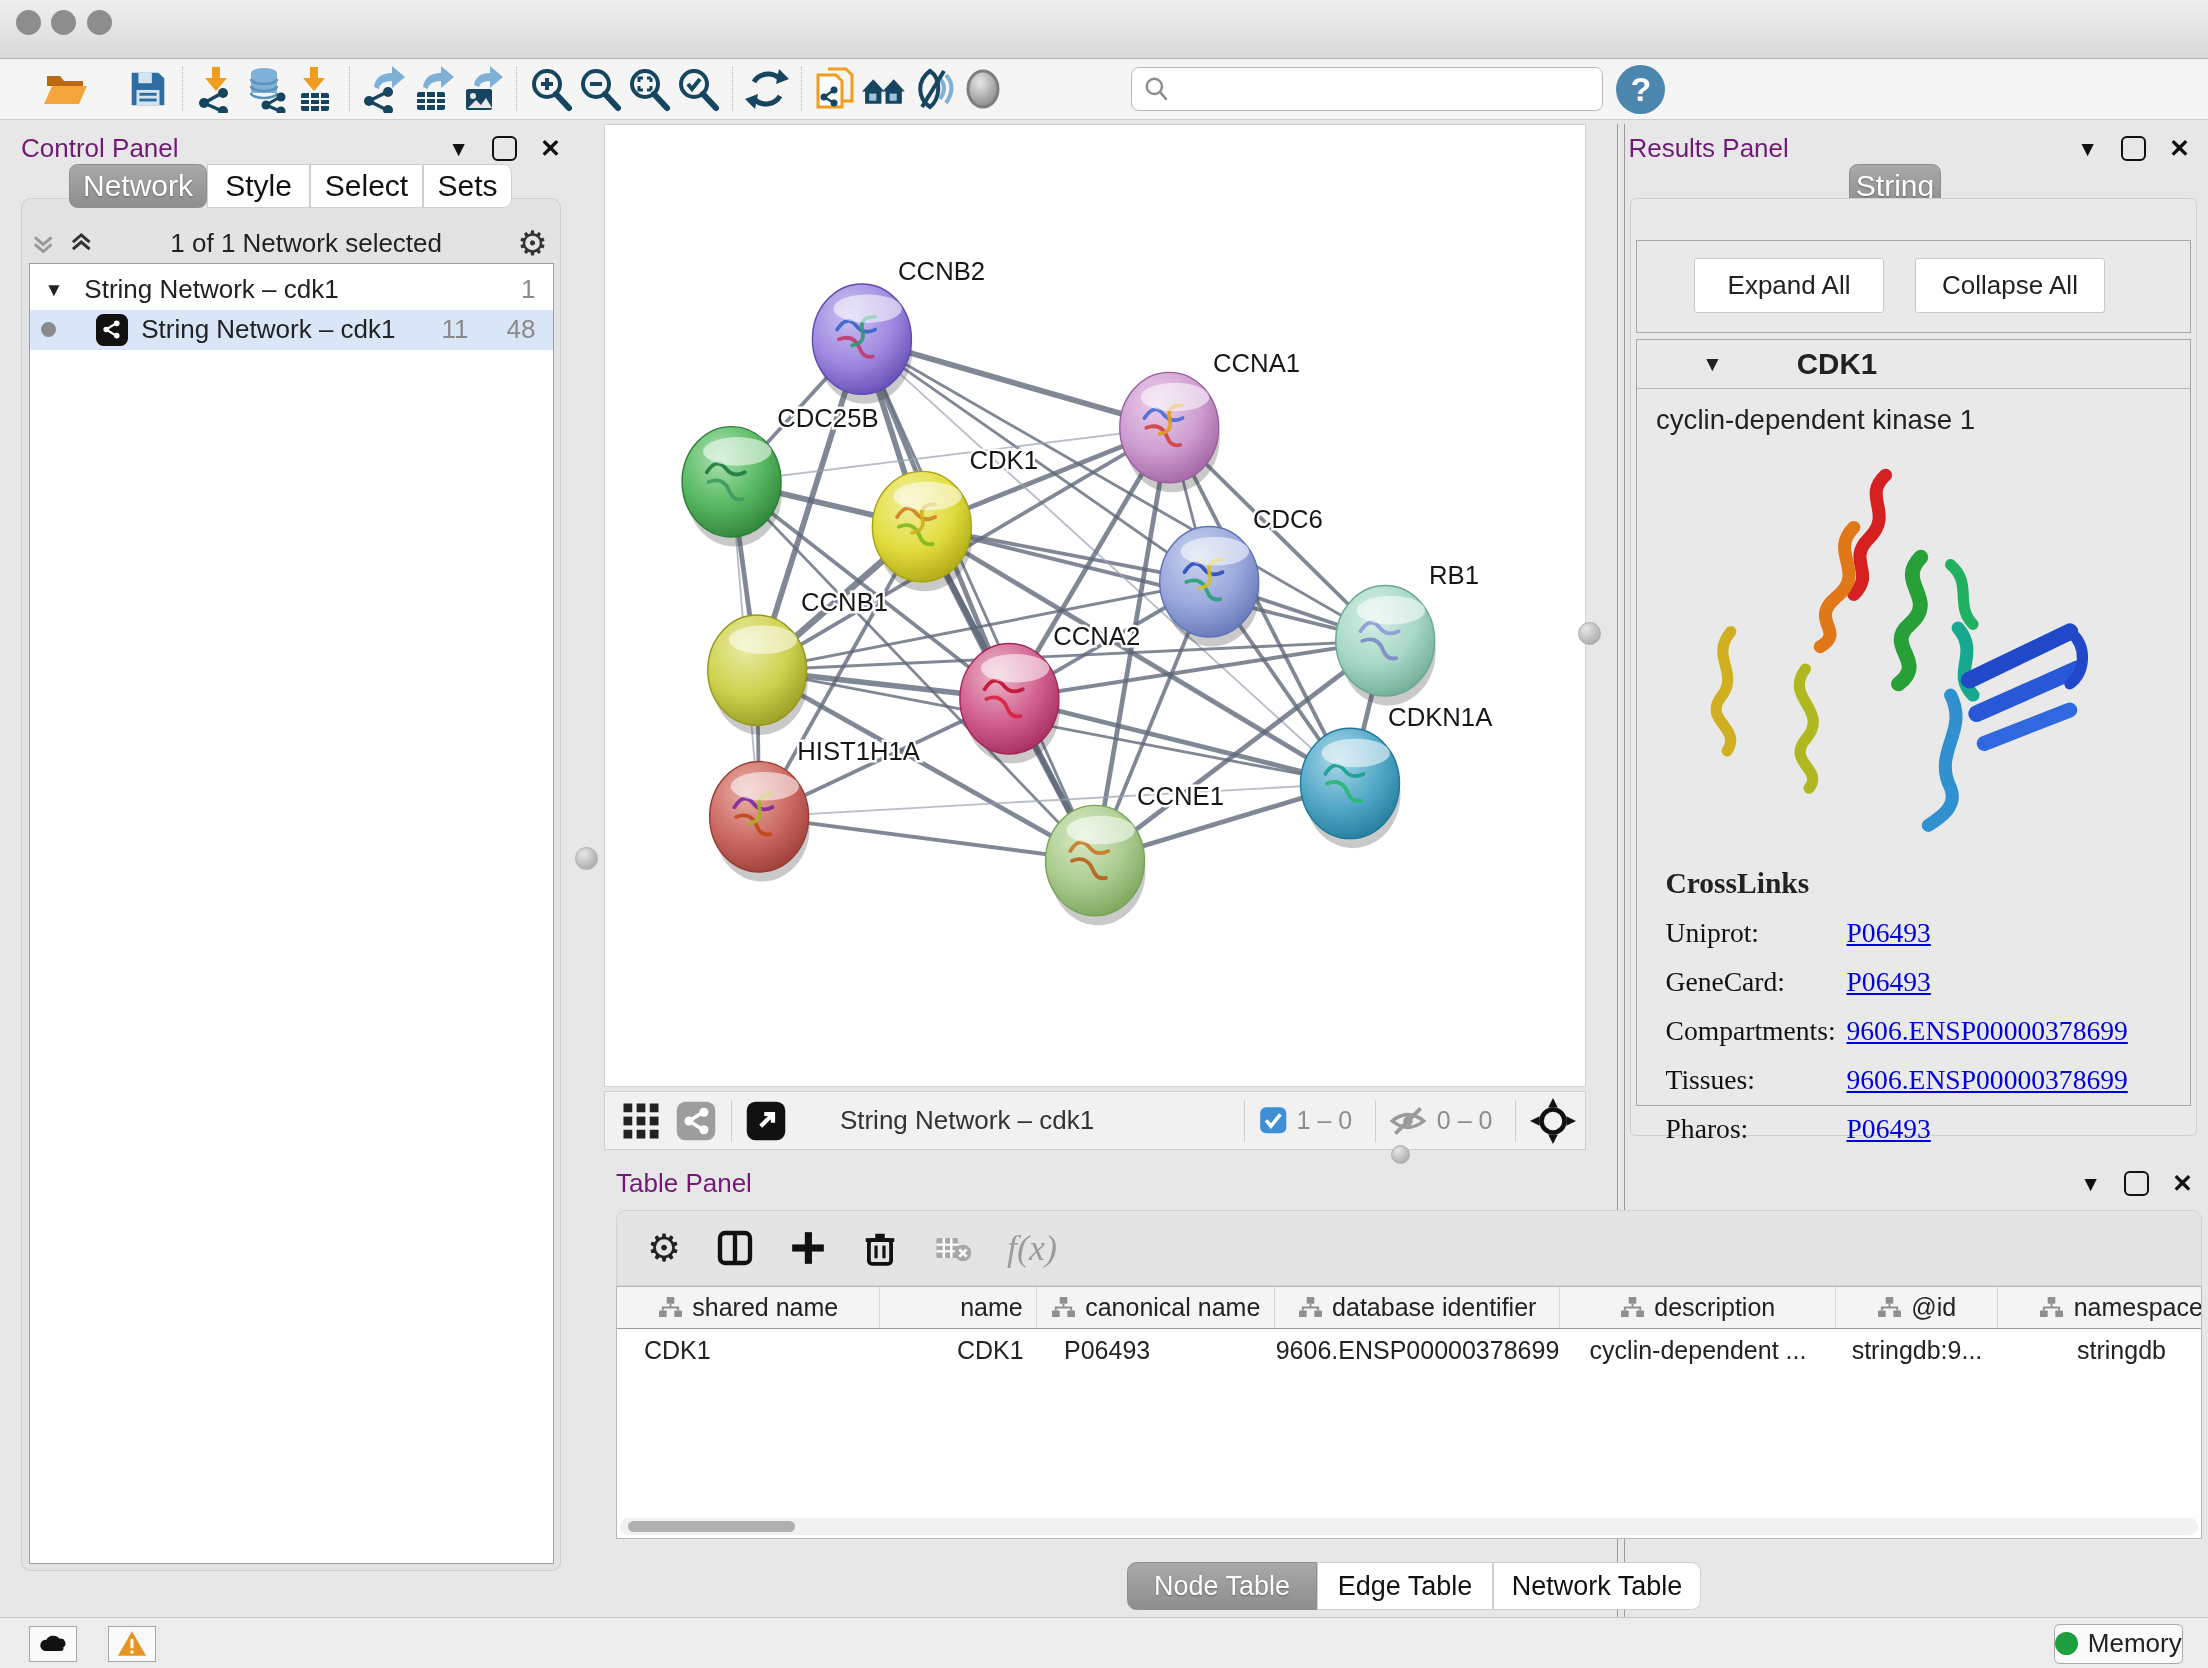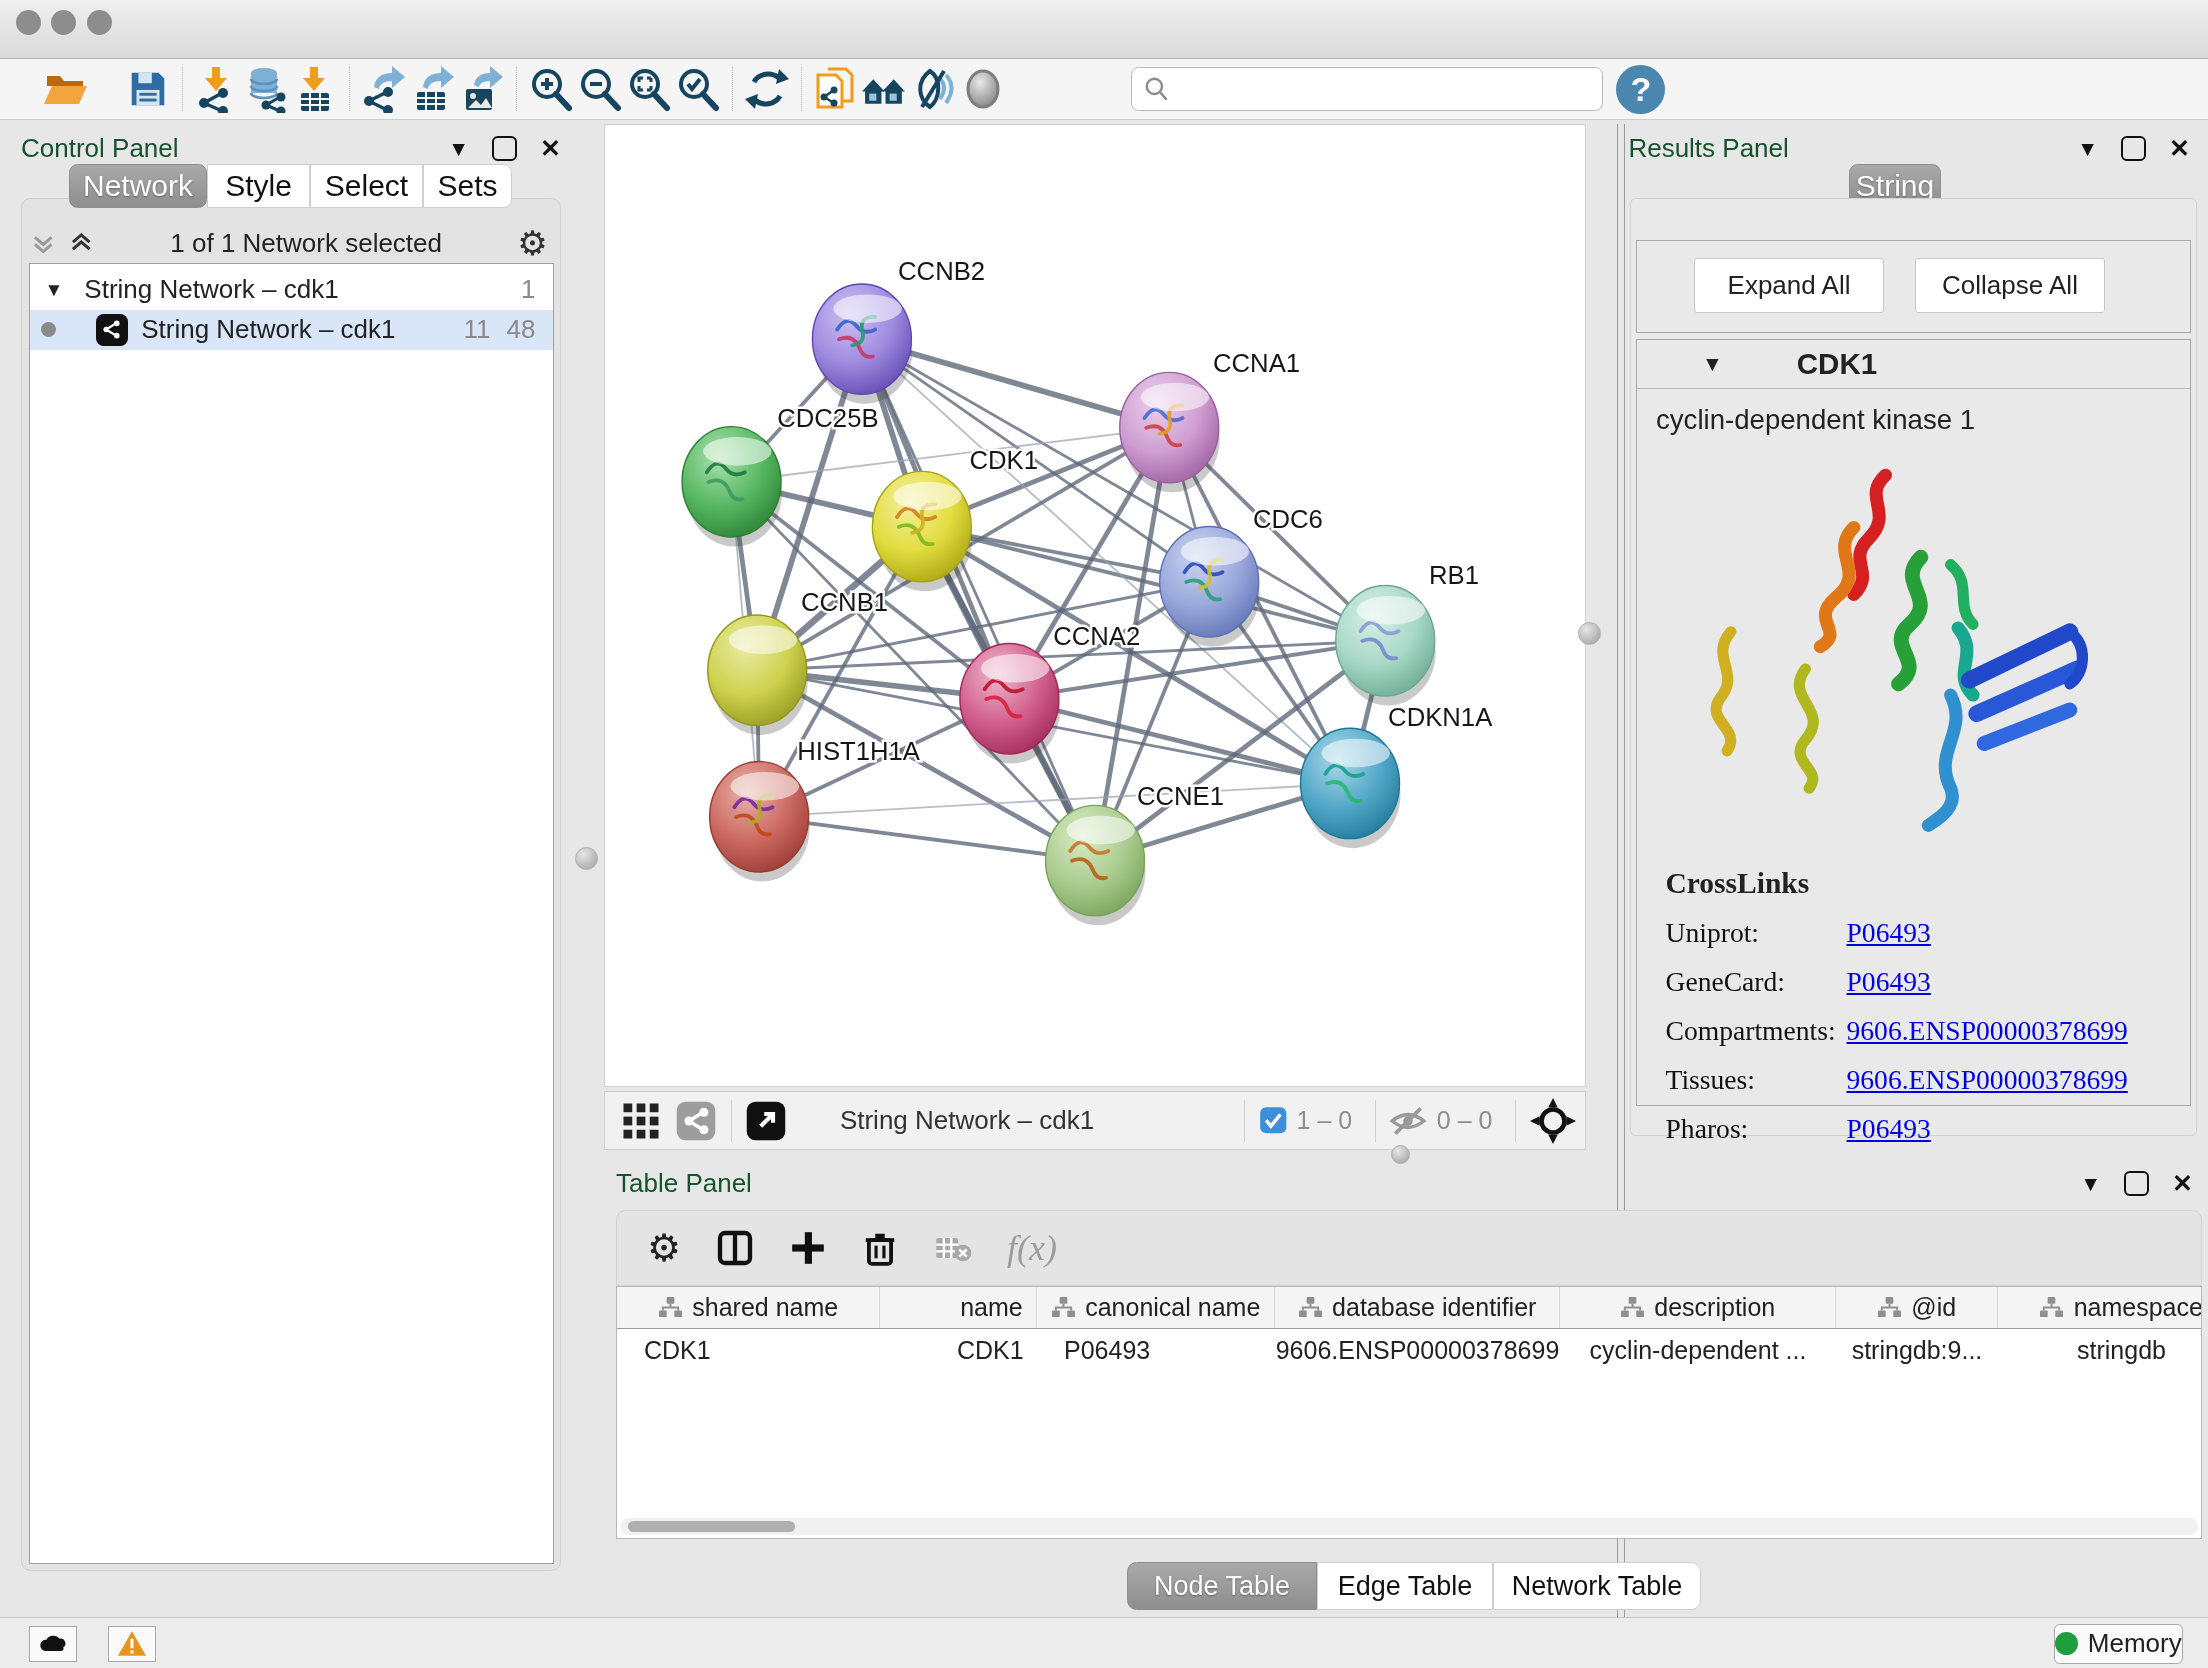--- a/index.html
+++ b/index.html
@@ -18,21 +18,21 @@
     border-bottom:1px solid #cdcdcd; display:flex; align-items:center; }
   .tbi { width:49px; height:49px; display:flex; align-items:center; justify-content:center; flex:0 0 auto; }
   .tbsep { width:0; height:44px; border-left:1.9px dotted #b5b5b5; margin:0 9.5px; flex:0 0 auto; }
   #search-box { width:472px; height:44px; background:#fff; border:1px solid #b9b9b9;
     border-radius:7.6px; display:flex; align-items:center; padding-left:9.5px; margin-left:124px; }
   #search-input { border:none; outline:none; font-size:25px; width:399px; background:transparent; }
   #help-btn { width:49px; height:49px; border-radius:50%; background:#4a86ad; color:#fff;
     font-size:34px; font-weight:bold; display:flex; align-items:center; justify-content:center; margin-left:13.3px; }
 
   
-  .panel-title { font-size:26px; color:#14532d; }
+  .panel-title { font-size:26px; color:#701a75; }
   .panel-ctls { display:flex; gap:23px; align-items:center; font-size:25px; color:#111; }
   .sq { width:25px; height:25px; border:2.9px solid #111; border-radius:5.7px; }
   .tab { height:44px; display:flex; align-items:center; justify-content:center;
     font-size:30px; background:#fff; border:1px solid #cfcfcf; color:#111; }
   .tab.sel { background:linear-gradient(#a9a9a9,#8e8e8e); color:#fff; border-color:#8e8e8e;
     text-shadow:0 1px 1.9px rgba(0,0,0,.35); }
 
   
   #cp-box { left:21px; top:198px; width:540px; height:1373px; background:#e3e3e3;
     border:1px solid #cfcfcf; border-radius:9.5px; }
@@ -328,21 +328,21 @@
             <line x1="6" y1="12" x2="17" y2="5"></line>
             <line x1="6" y1="12" x2="17" y2="19"></line>
           </g>
         <circle cx="6" cy="12" r="3.2" fill="#fff"></circle>
           <circle cx="18" cy="5" r="3.2" fill="#fff"></circle>
           <circle cx="18" cy="19" r="3.2" fill="#fff"></circle>
       </svg>
       </span>
     <span style="margin-left:13.3px; flex:1">String Network – cdk1</span>
     <span class="cnt">11</span>
-    <span class="cnt" style="margin:0 17px 0 16px">48</span>
+    <span class="cnt" style="margin:0 17px 0 38px">48</span>
   </div>
 </div>
 
 <div class="abs" id="net-canvas">
   <svg id="net-svg" width="981" height="962" viewBox="0 0 1031 1011">
       <defs>
         <radialGradient id="ng0" cx="38%" cy="28%" r="80%">
           <stop offset="0%" stop-color="#cdc2f2"></stop>
           <stop offset="55%" stop-color="#9f8ae0"></stop>
           <stop offset="100%" stop-color="#5f48b0"></stop>

